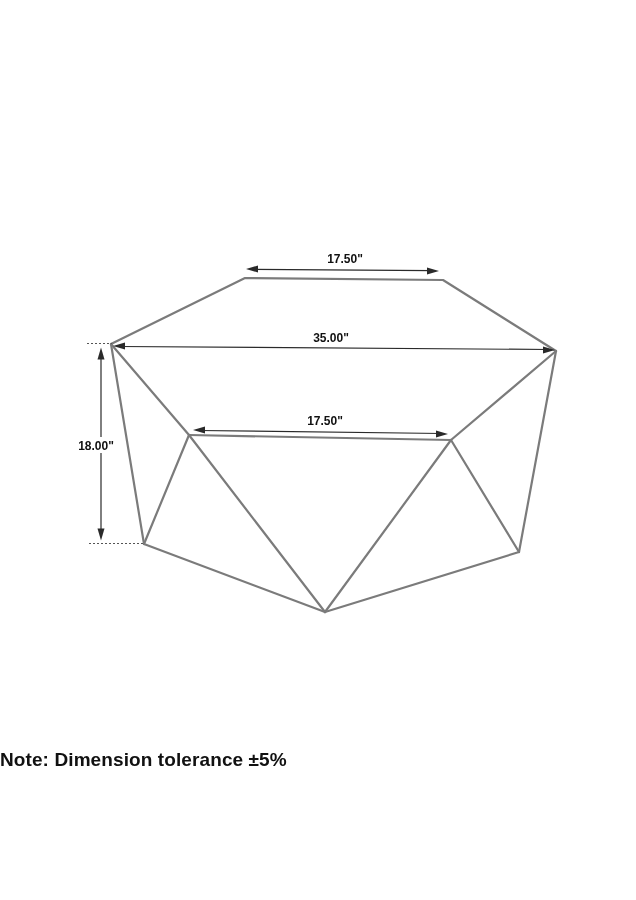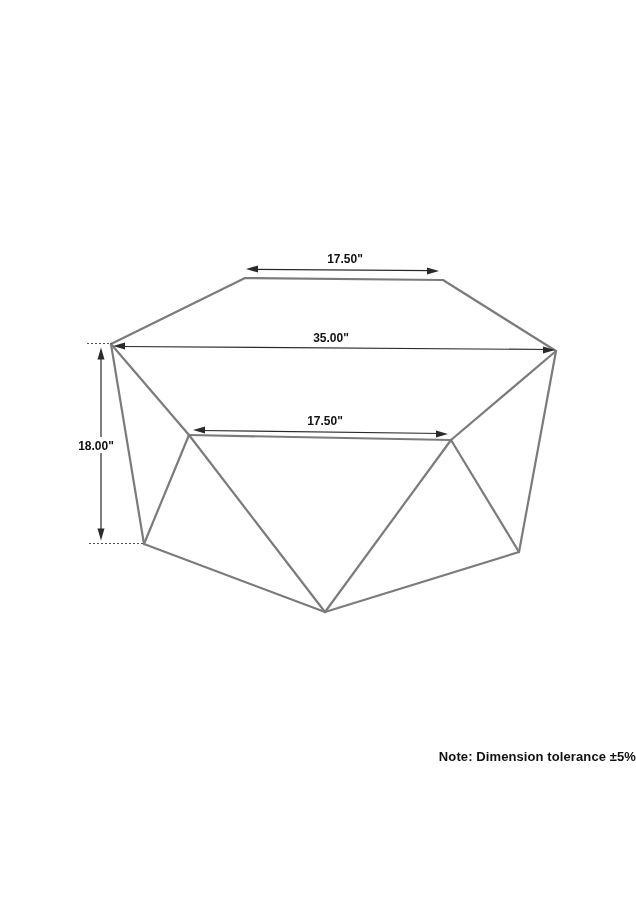--- a/index.html
+++ b/index.html
@@ -44,22 +44,22 @@
     font-family: "Liberation Sans", sans-serif;
     font-size: 12px;
     font-weight: bold;
     fill: var(--text);
   }
   .label-mask { fill: var(--background); stroke: none; }
   .note {
     position: absolute;
     left: 0; top: 749px;
     width: 100%;
-    text-align: right;
-    font-size: 13px;
+    text-align: left;
+    font-size: 19px;
     font-weight: bold;
     color: var(--text);
     letter-spacing: 0.1px;
   }
 </style>
 </head>
 <body>
 
 <div class="page">
 

